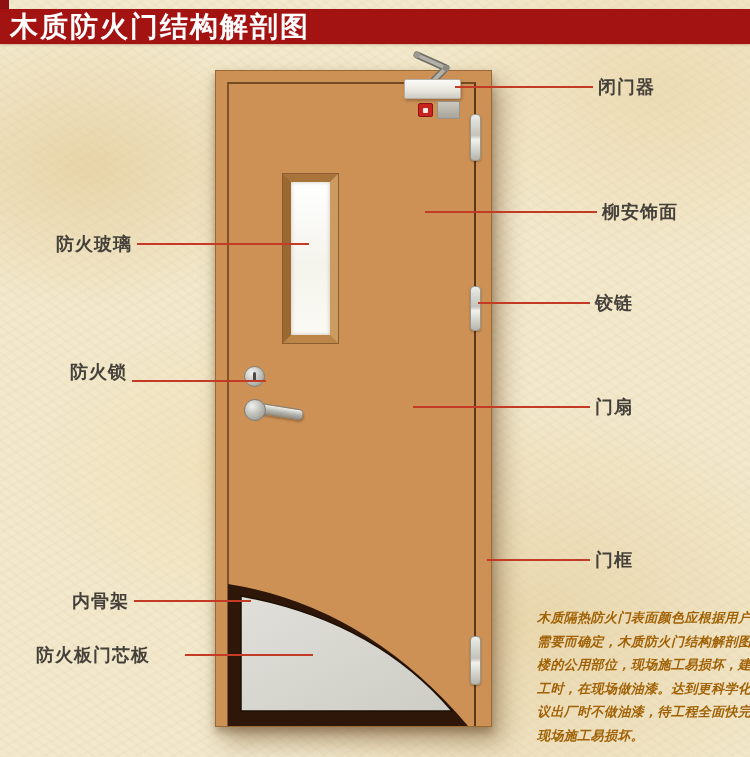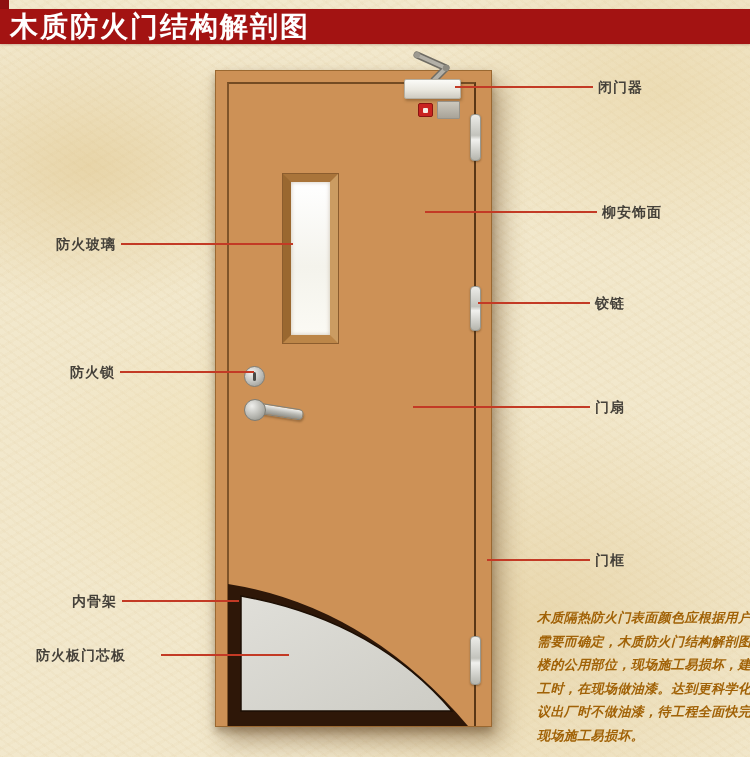--- a/index.html
+++ b/index.html
@@ -104,24 +104,24 @@
   .hinge-top{top:43px;height:45px;}
   .hinge-mid{top:215px;height:43px;}
   .hinge-bottom{top:565px;height:47px;}
   
   .cutaway{position:absolute;left:0;top:500px;width:262px;height:155px;}
 
   
   .callout{position:absolute;z-index:5;display:flex;align-items:center;height:20px;gap:5px;}
   .co-line{height:2px;background:#c33a25;flex:0 0 auto;}
   .co-label{
-    font-size:14px;font-weight:600;color:#45413a;letter-spacing:1px;white-space:nowrap;line-height:20px;
+    font-size:18px;font-weight:600;color:#45413a;letter-spacing:1px;white-space:nowrap;line-height:20px;
   }
   .co-glass{left:56px;top:234px;}   .co-glass .co-line{width:172px;}
-  .co-lock{left:70px;top:362px;}    .co-lock .co-line{width:134px;}
+  .co-lock{left:70px;top:362px;align-items:flex-end;}    .co-lock .co-line{width:134px;}
   .co-skeleton{left:72px;top:591px;}.co-skeleton .co-line{width:117px;}
   .co-core{left:36px;top:645px;gap:35px;}    .co-core .co-line{width:128px;}
   .co-closer{left:455px;top:77px;}  .co-closer .co-line{width:138px;}
   .co-veneer{left:425px;top:202px;} .co-veneer .co-line{width:172px;}
   .co-hinge{left:478px;top:293px;}  .co-hinge .co-line{width:112px;}
   .co-leaf{left:413px;top:397px;}   .co-leaf .co-line{width:177px;}
   .co-frame{left:487px;top:550px;}  .co-frame .co-line{width:103px;}
 
   
   .description{

